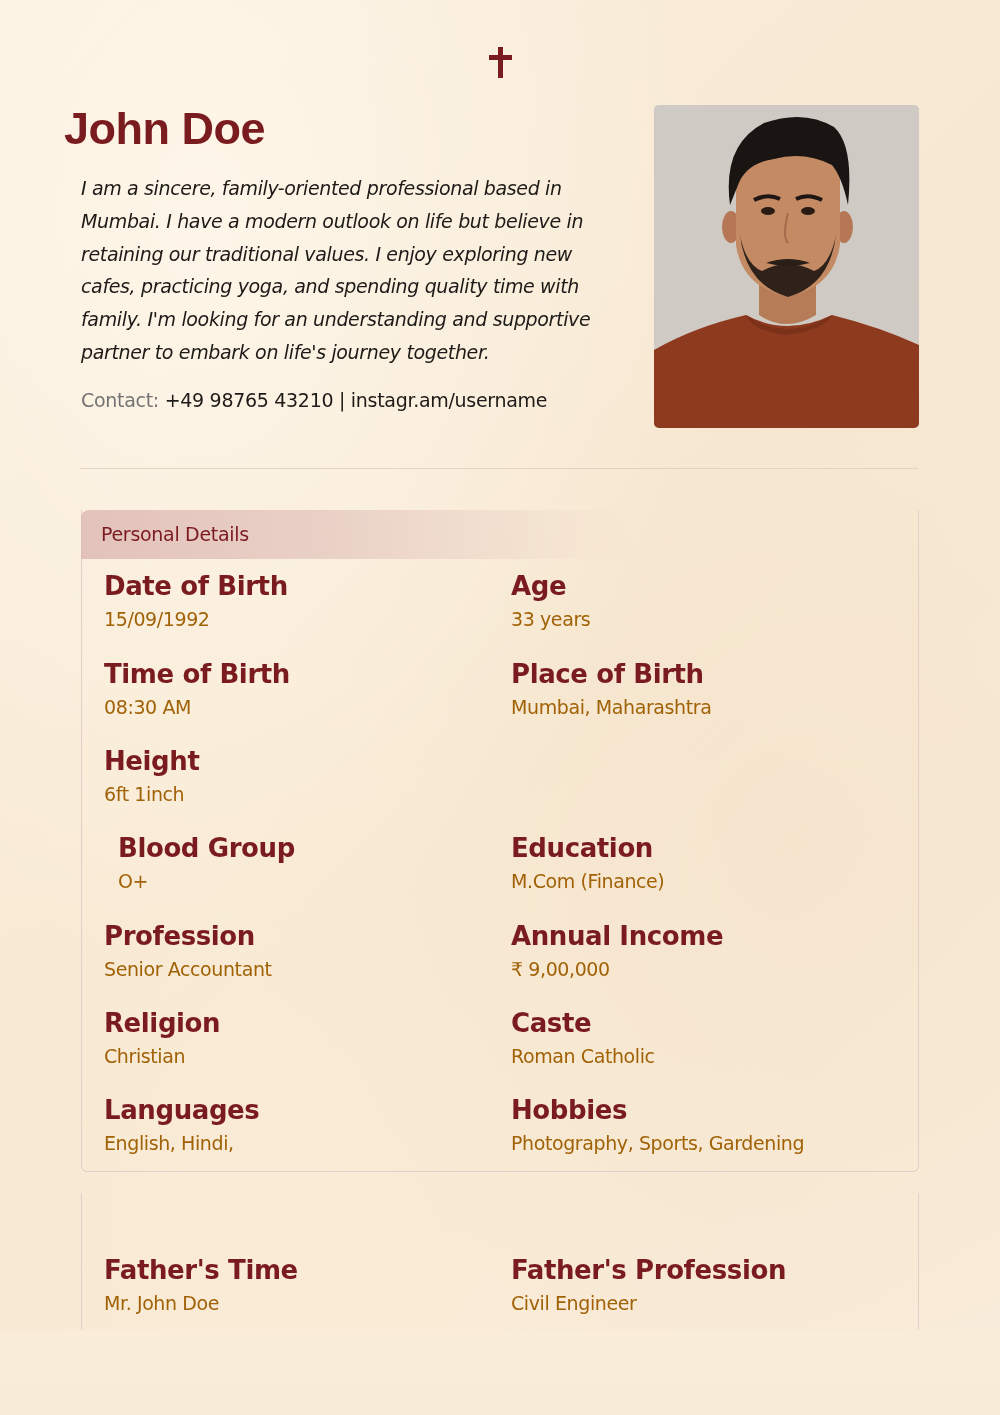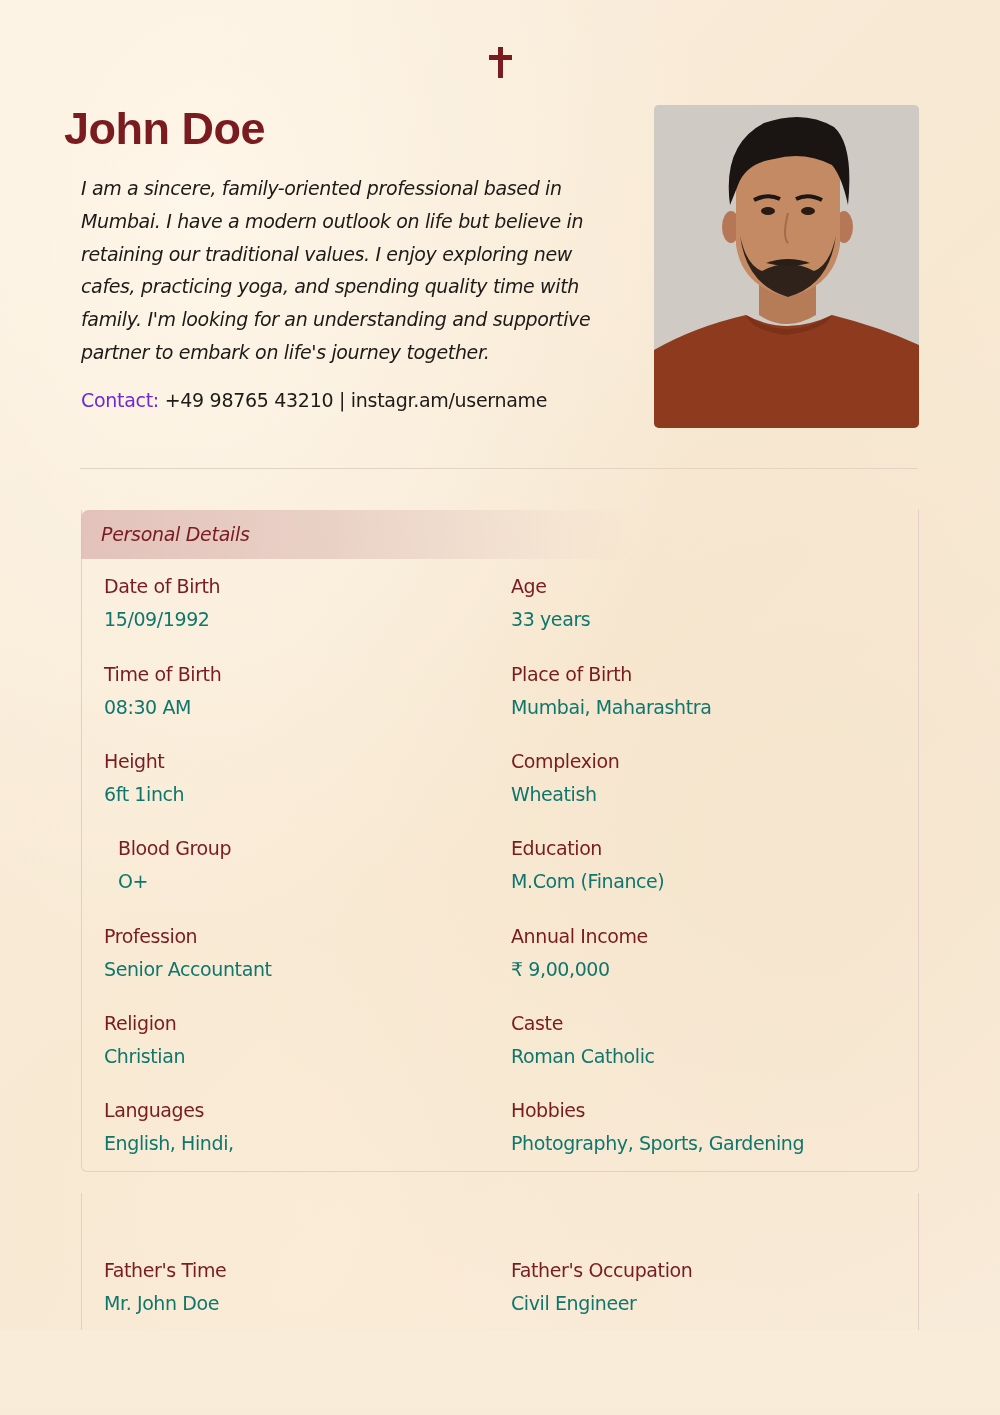--- a/index.html
+++ b/index.html
@@ -28,21 +28,21 @@
   }
   .bio {
     position: absolute; left: 81px; top: 172px; width: 535px;
     font-family: "DejaVu Sans", sans-serif; font-style: italic;
     font-size: 19px; line-height: 32.8px; color: #1d1a18; letter-spacing: -0.35px;
   }
   .contact {
     position: absolute; left: 81px; top: 389px;
     font-family: "DejaVu Sans", sans-serif; font-size: 19px; color: #1d1a18; letter-spacing: -0.3px;
   }
-  .contact .lbl { color: #6d28d9; }
+  .contact .lbl { color: #737373; }
 
   .photo {
     position: absolute; left: 654px; top: 105px; width: 265px; height: 323px;
     border-radius: 5px; overflow: hidden;
     background: linear-gradient(180deg, #d6d1ca 0%, #cbc5be 100%);
   }
   .photo svg { display: block; width: 100%; height: 100%; }
 
   .divider {
     position: absolute; left: 80px; top: 468px; width: 838px; height: 1px;
@@ -52,34 +52,33 @@
   .card {
     position: absolute; left: 81px; width: 838px;
     border: 1px solid #e3cfc7; border-top: none; border-radius: 0 0 6px 6px;
   }
   .card.personal { top: 510px; height: 662px; }
   .card.family { top: 1193px; height: 200px; border-bottom: none; border-radius: 0; }
   .card-head {
     position: absolute; left: -1px; top: 0; width: 839px; height: 49px;
     border-radius: 8px 8px 0 0;
     background: linear-gradient(90deg, rgba(222,186,180,0.85) 0%, rgba(226,196,188,0.7) 30%, rgba(236,214,200,0.35) 55%, rgba(249,236,217,0) 66%);
-    font-style: italic;
   }
   .card-title {
     position: absolute; left: 20px; top: 13px;
     font-family: "DejaVu Sans", sans-serif; font-size: 19px; color: #7a1b1f; letter-spacing: -0.3px;
   }
   .field { position: absolute; }
   .field .k {
-    display: block; font-family: "DejaVu Sans", sans-serif; font-size: 19px; color: #7a1b1f;
-    letter-spacing: -0.4px; line-height: 26px;
+    display: block; font-family: "DejaVu Sans", sans-serif; font-size: 26px; color: #7a1b1f;
+    letter-spacing: -0.4px; line-height: 26px; font-weight: bold;
   }
   .field .v {
     display: block; margin-top: 9px; font-family: "DejaVu Sans", sans-serif; font-size: 19px;
-    color: #0f766e; letter-spacing: -0.4px; line-height: 22px;
+    color: #a16207; letter-spacing: -0.4px; line-height: 22px;
   }
   .clip-cover {
     position: absolute; left: 0; top: 1330px; width: 1000px; height: 85px;
     background: linear-gradient(180deg, #f9ecd9 0%, #f8ebd7 100%);
   }
 </style>
 </head>
 <body>
 
 <div class="cross">
@@ -142,24 +141,20 @@
   </div>
   <div class="field" style="left:429px; top:151px;">
     <span class="k">Place of Birth</span>
     <span class="v">Mumbai, Maharashtra</span>
   </div>
 
   <div class="field" style="left:22px; top:238px;">
     <span class="k">Height</span>
     <span class="v">6ft 1inch</span>
   </div>
-  <div class="field" style="left:429px; top:238px;">
-    <span class="k">Complexion</span>
-    <span class="v">Wheatish</span>
-  </div>
 
   <div class="field" style="left:36px; top:325px;">
     <span class="k">Blood Group</span>
     <span class="v">O+</span>
   </div>
   <div class="field" style="left:429px; top:325px;">
     <span class="k">Education</span>
     <span class="v">M.Com (Finance)</span>
   </div>
 
@@ -190,18 +185,18 @@
     <span class="v">Photography, Sports, Gardening</span>
   </div>
 </section>
 
 <section class="card family">
   <div class="field" style="left:22px; top:64px;">
     <span class="k">Father's Time</span>
     <span class="v">Mr. John Doe</span>
   </div>
   <div class="field" style="left:429px; top:64px;">
-    <span class="k">Father's Occupation</span>
+    <span class="k">Father's Profession</span>
     <span class="v">Civil Engineer</span>
   </div>
 </section>
 
 <div class="clip-cover"></div>
 
 </body></html>

